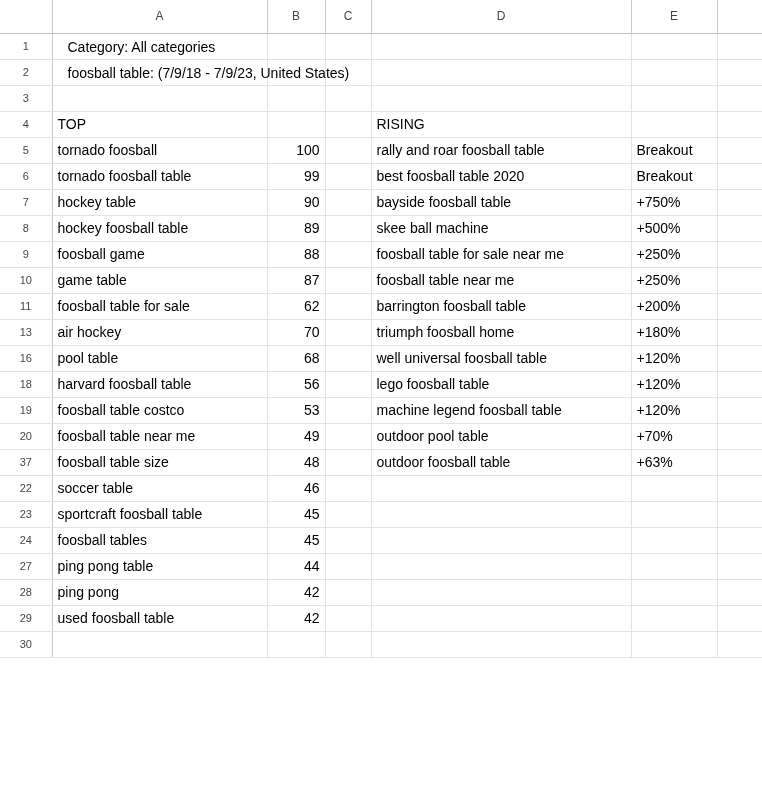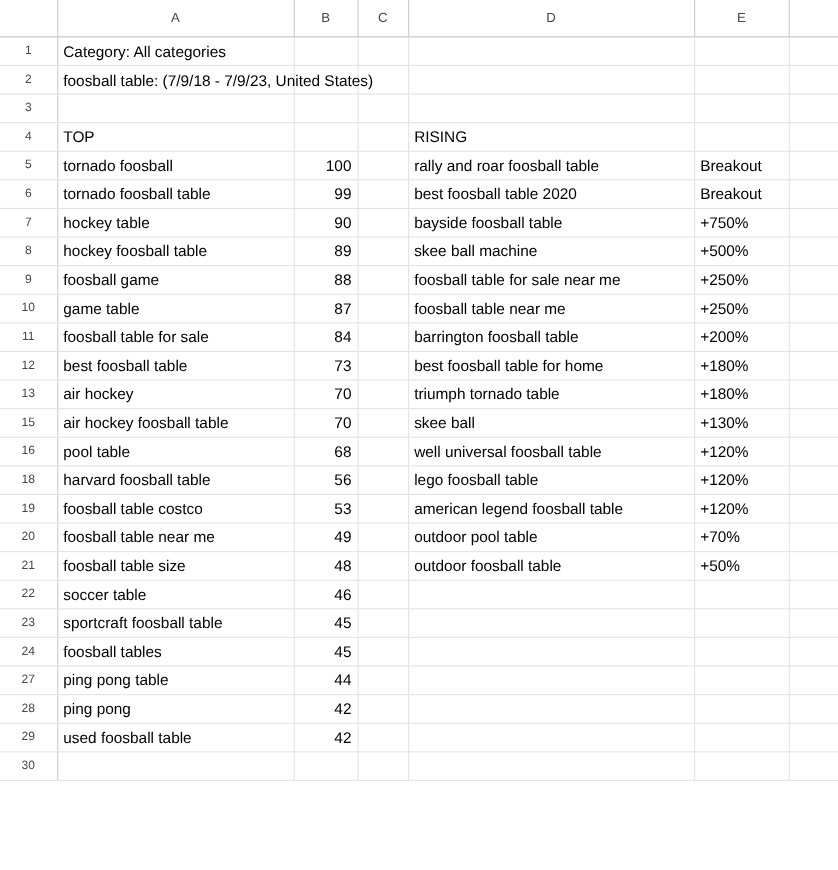--- a/index.html
+++ b/index.html
@@ -68,21 +68,21 @@
     padding: 0 4px 0 5px;
     white-space: nowrap;
     overflow: visible;
     position: relative;
   }
   td.num { text-align: right; padding-right: 5px; }
   td.txt { text-align: left; }
   
   td.cell .overflow {
     position: absolute;
-    left: 5px;
+    left: 15px;
     top: 0;
     line-height: 26px;
     white-space: nowrap;
     z-index: 2;
     background: transparent;
   }
   
   col.c-gutter { width: 52px; }
   col.c-a { width: 215px; }
   col.c-b { width: 58px; }
@@ -207,51 +207,33 @@
           <td class="cell txt">game table</td>
           <td class="cell num">87</td>
           <td class="cell txt"></td>
           <td class="cell txt">foosball table near me</td>
           <td class="cell txt">+250%</td>
           <td class="cell txt"></td>
         </tr>
         <tr class="datarow">
           <td class="rownum">11</td>
           <td class="cell txt">foosball table for sale</td>
-          <td class="cell num">84</td>
+          <td class="cell num">62</td>
           <td class="cell txt"></td>
           <td class="cell txt">barrington foosball table</td>
           <td class="cell txt">+200%</td>
-          <td class="cell txt"></td>
-        </tr>
-        <tr class="datarow">
-          <td class="rownum">12</td>
-          <td class="cell txt">best foosball table</td>
-          <td class="cell num">73</td>
-          <td class="cell txt"></td>
-          <td class="cell txt">best foosball table for home</td>
-          <td class="cell txt">+180%</td>
           <td class="cell txt"></td>
         </tr>
         <tr class="datarow">
           <td class="rownum">13</td>
           <td class="cell txt">air hockey</td>
           <td class="cell num">70</td>
           <td class="cell txt"></td>
-          <td class="cell txt">triumph tornado table</td>
+          <td class="cell txt">triumph foosball home</td>
           <td class="cell txt">+180%</td>
-          <td class="cell txt"></td>
-        </tr>
-        <tr class="datarow">
-          <td class="rownum">15</td>
-          <td class="cell txt">air hockey foosball table</td>
-          <td class="cell num">70</td>
-          <td class="cell txt"></td>
-          <td class="cell txt">skee ball</td>
-          <td class="cell txt">+130%</td>
           <td class="cell txt"></td>
         </tr>
         <tr class="datarow">
           <td class="rownum">16</td>
           <td class="cell txt">pool table</td>
           <td class="cell num">68</td>
           <td class="cell txt"></td>
           <td class="cell txt">well universal foosball table</td>
           <td class="cell txt">+120%</td>
           <td class="cell txt"></td>
@@ -263,40 +245,40 @@
           <td class="cell txt"></td>
           <td class="cell txt">lego foosball table</td>
           <td class="cell txt">+120%</td>
           <td class="cell txt"></td>
         </tr>
         <tr class="datarow">
           <td class="rownum">19</td>
           <td class="cell txt">foosball table costco</td>
           <td class="cell num">53</td>
           <td class="cell txt"></td>
-          <td class="cell txt">american legend foosball table</td>
+          <td class="cell txt">machine legend foosball table</td>
           <td class="cell txt">+120%</td>
           <td class="cell txt"></td>
         </tr>
         <tr class="datarow">
           <td class="rownum">20</td>
           <td class="cell txt">foosball table near me</td>
           <td class="cell num">49</td>
           <td class="cell txt"></td>
           <td class="cell txt">outdoor pool table</td>
           <td class="cell txt">+70%</td>
           <td class="cell txt"></td>
         </tr>
         <tr class="datarow">
-          <td class="rownum">21</td>
+          <td class="rownum">37</td>
           <td class="cell txt">foosball table size</td>
           <td class="cell num">48</td>
           <td class="cell txt"></td>
           <td class="cell txt">outdoor foosball table</td>
-          <td class="cell txt">+50%</td>
+          <td class="cell txt">+63%</td>
           <td class="cell txt"></td>
         </tr>
         <tr class="datarow">
           <td class="rownum">22</td>
           <td class="cell txt">soccer table</td>
           <td class="cell num">46</td>
           <td class="cell txt"></td>
           <td class="cell txt"></td>
           <td class="cell txt"></td>
           <td class="cell txt"></td>

